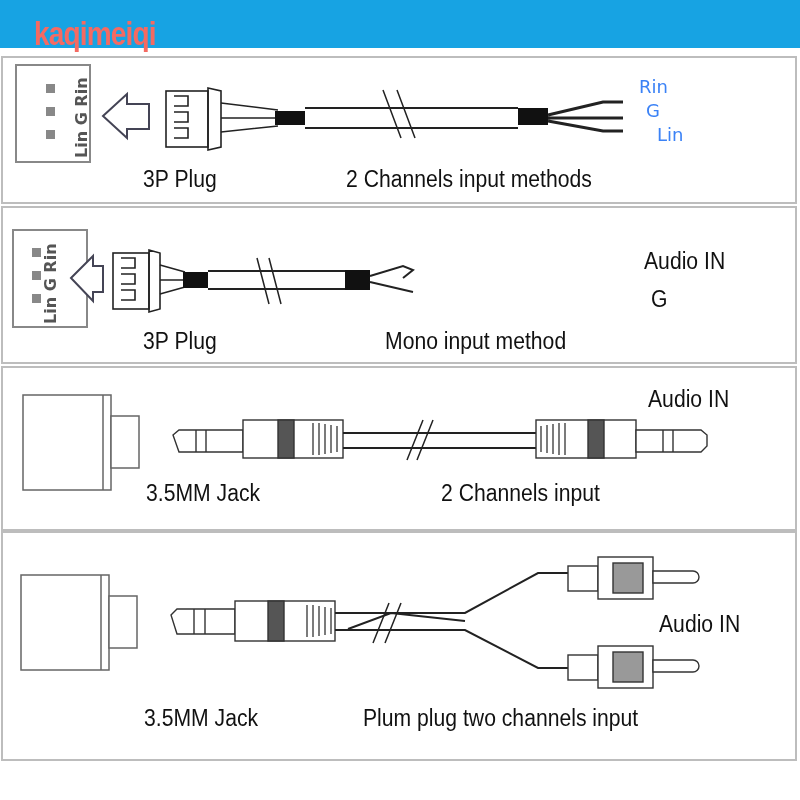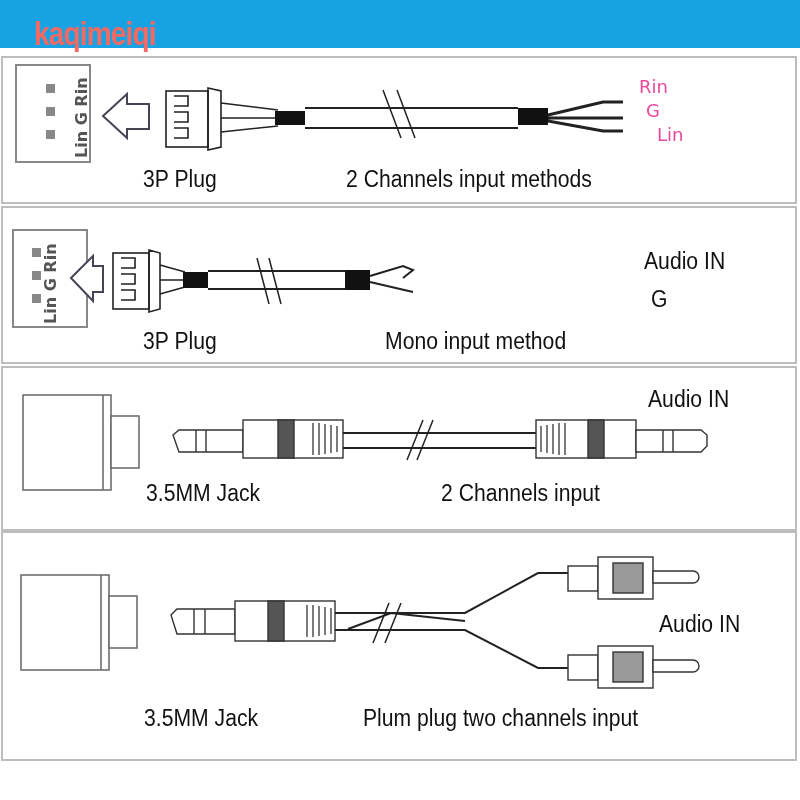--- a/index.html
+++ b/index.html
@@ -7,21 +7,21 @@
   .header{position:absolute;left:0;top:0;width:800px;height:48px;background:#17a3e3;}
   .title{position:absolute;left:6px;top:2px;font-size:36px;color:#111;line-height:40px;letter-spacing:-0.5px;}
   .watermark{position:absolute;left:34px;top:16px;font-size:33px;font-weight:bold;color:#f46a62;line-height:36px;letter-spacing:-1px;transform:scaleX(0.85);transform-origin:left;}
   .panel{position:absolute;left:1px;width:796px;border:2px solid #bdbdbd;background:#fff;box-sizing:border-box;}
   .p1{top:56px;height:148px;}
   .p2{top:206px;height:158px;}
   .p3{top:366px;height:165px;}
   .p4{top:531px;height:230px;}
   svg{position:absolute;left:0;top:0;}
   .lbl{position:absolute;font-size:23px;color:#111;white-space:nowrap;transform:scaleX(0.92);transform-origin:left;}
-  .small{position:absolute;font-size:18px;color:#ec4899;font-family:"DejaVu Sans",sans-serif;}
+  .small{position:absolute;font-size:18px;color:#3b82f6;font-family:"DejaVu Sans",sans-serif;}
 </style>
 </head>
 <body>
 
 <div class="header">
   <div class="watermark">kaqimeiqi</div>
 </div>
 
 <div class="panel p1">
   <svg width="796" height="148">

